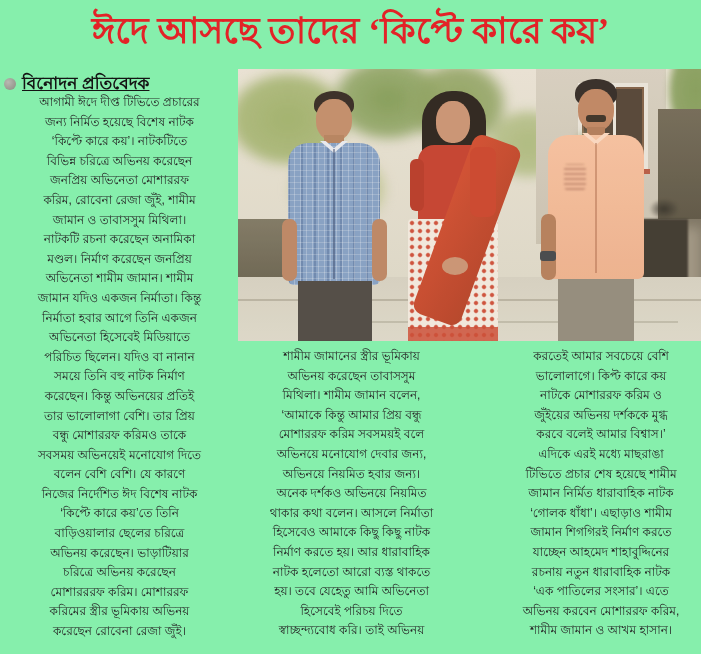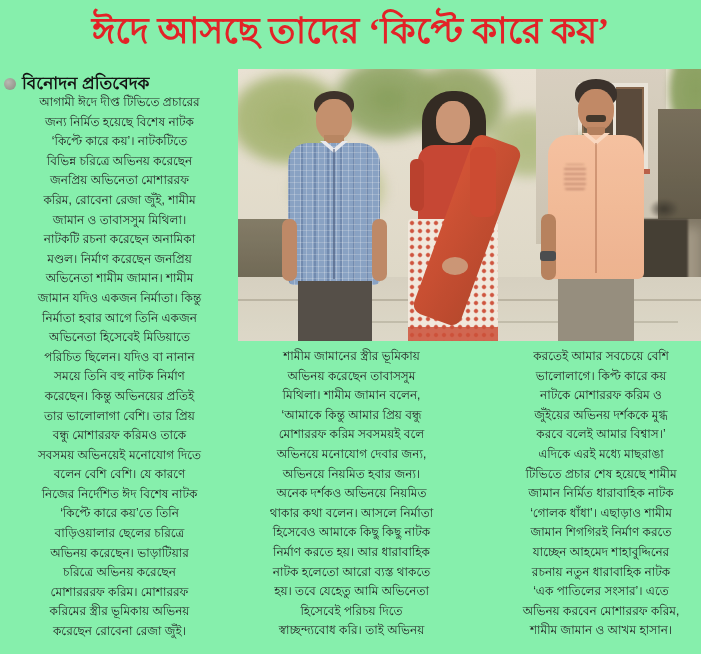--- a/index.html
+++ b/index.html
@@ -8,21 +8,21 @@
 
   
   .headline{position:absolute;left:0;top:2px;width:701px;height:58px;line-height:58px;
             text-align:center;font-weight:bold;font-size:36px;color:#e32227;
             font-family:"Liberation Serif","DejaVu Serif",serif;white-space:nowrap;}
 
   
   .byline{position:absolute;left:4px;top:70px;display:flex;align-items:center;gap:6px;}
   .byline .dot{width:12px;height:12px;border-radius:50%;
                background:radial-gradient(circle at 35% 35%, #b9b9b2, #8a8a80);}
-  .byline .lbl{font-weight:bold;font-size:17px;color:#141414;}
+  .byline .lbl{font-weight:bold;font-size:17px;color:#141414;text-decoration:underline;}
 
   
   .col{position:absolute;font-size:12px;line-height:19.6px;color:#262626;
        white-space:pre-line;text-align:center;}
   .col-left{left:3px;top:93px;width:233px;}
   .col-mid{left:244px;top:347px;width:215px;}
   .col-right{left:489px;top:347px;width:224px;}
 
   
   .photo{position:absolute;left:238px;top:69px;width:463px;height:272px;overflow:hidden;

